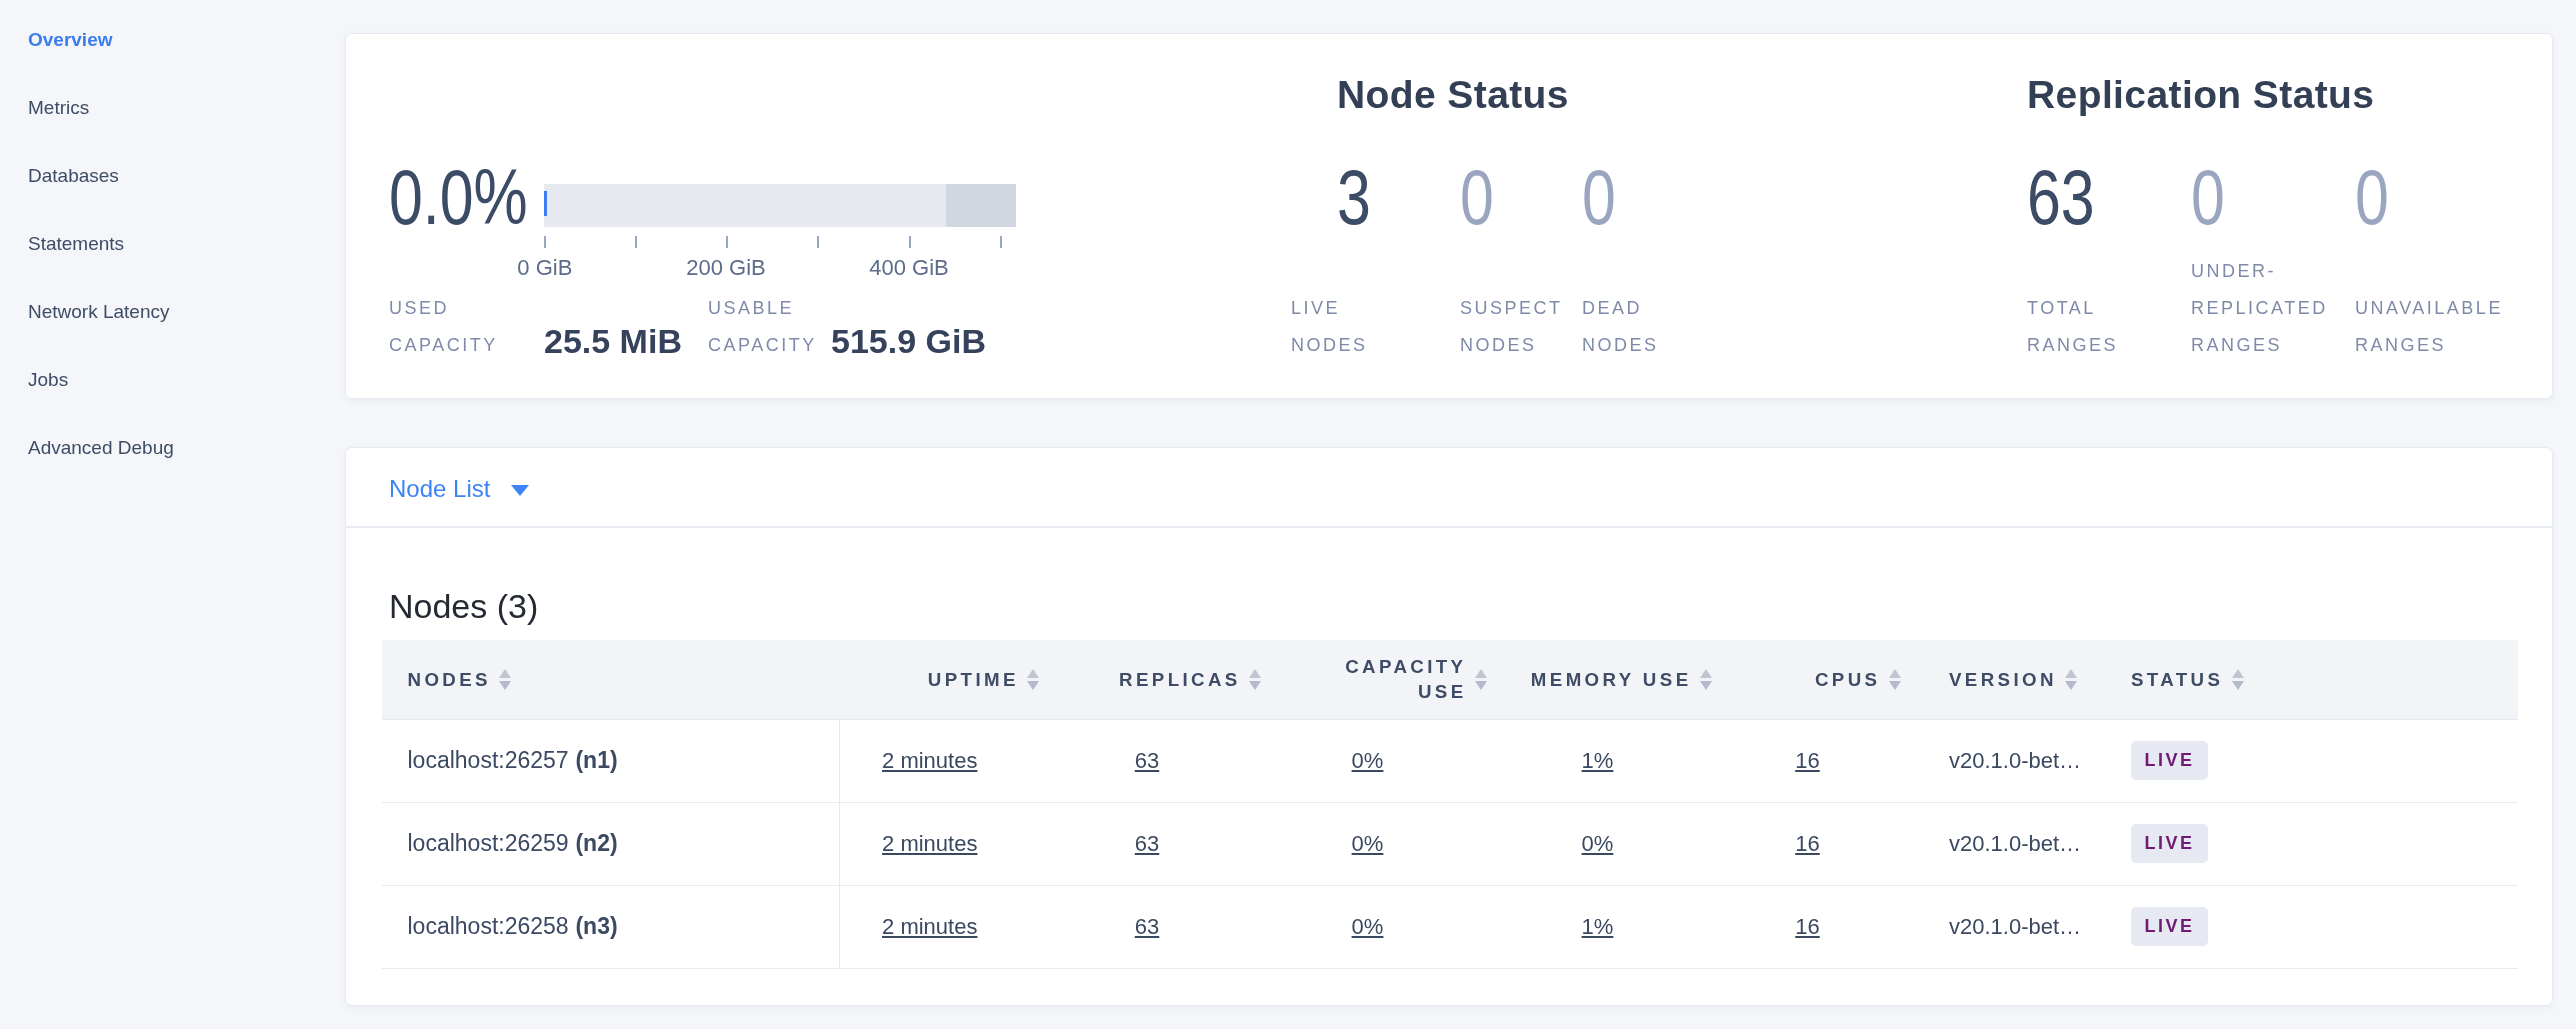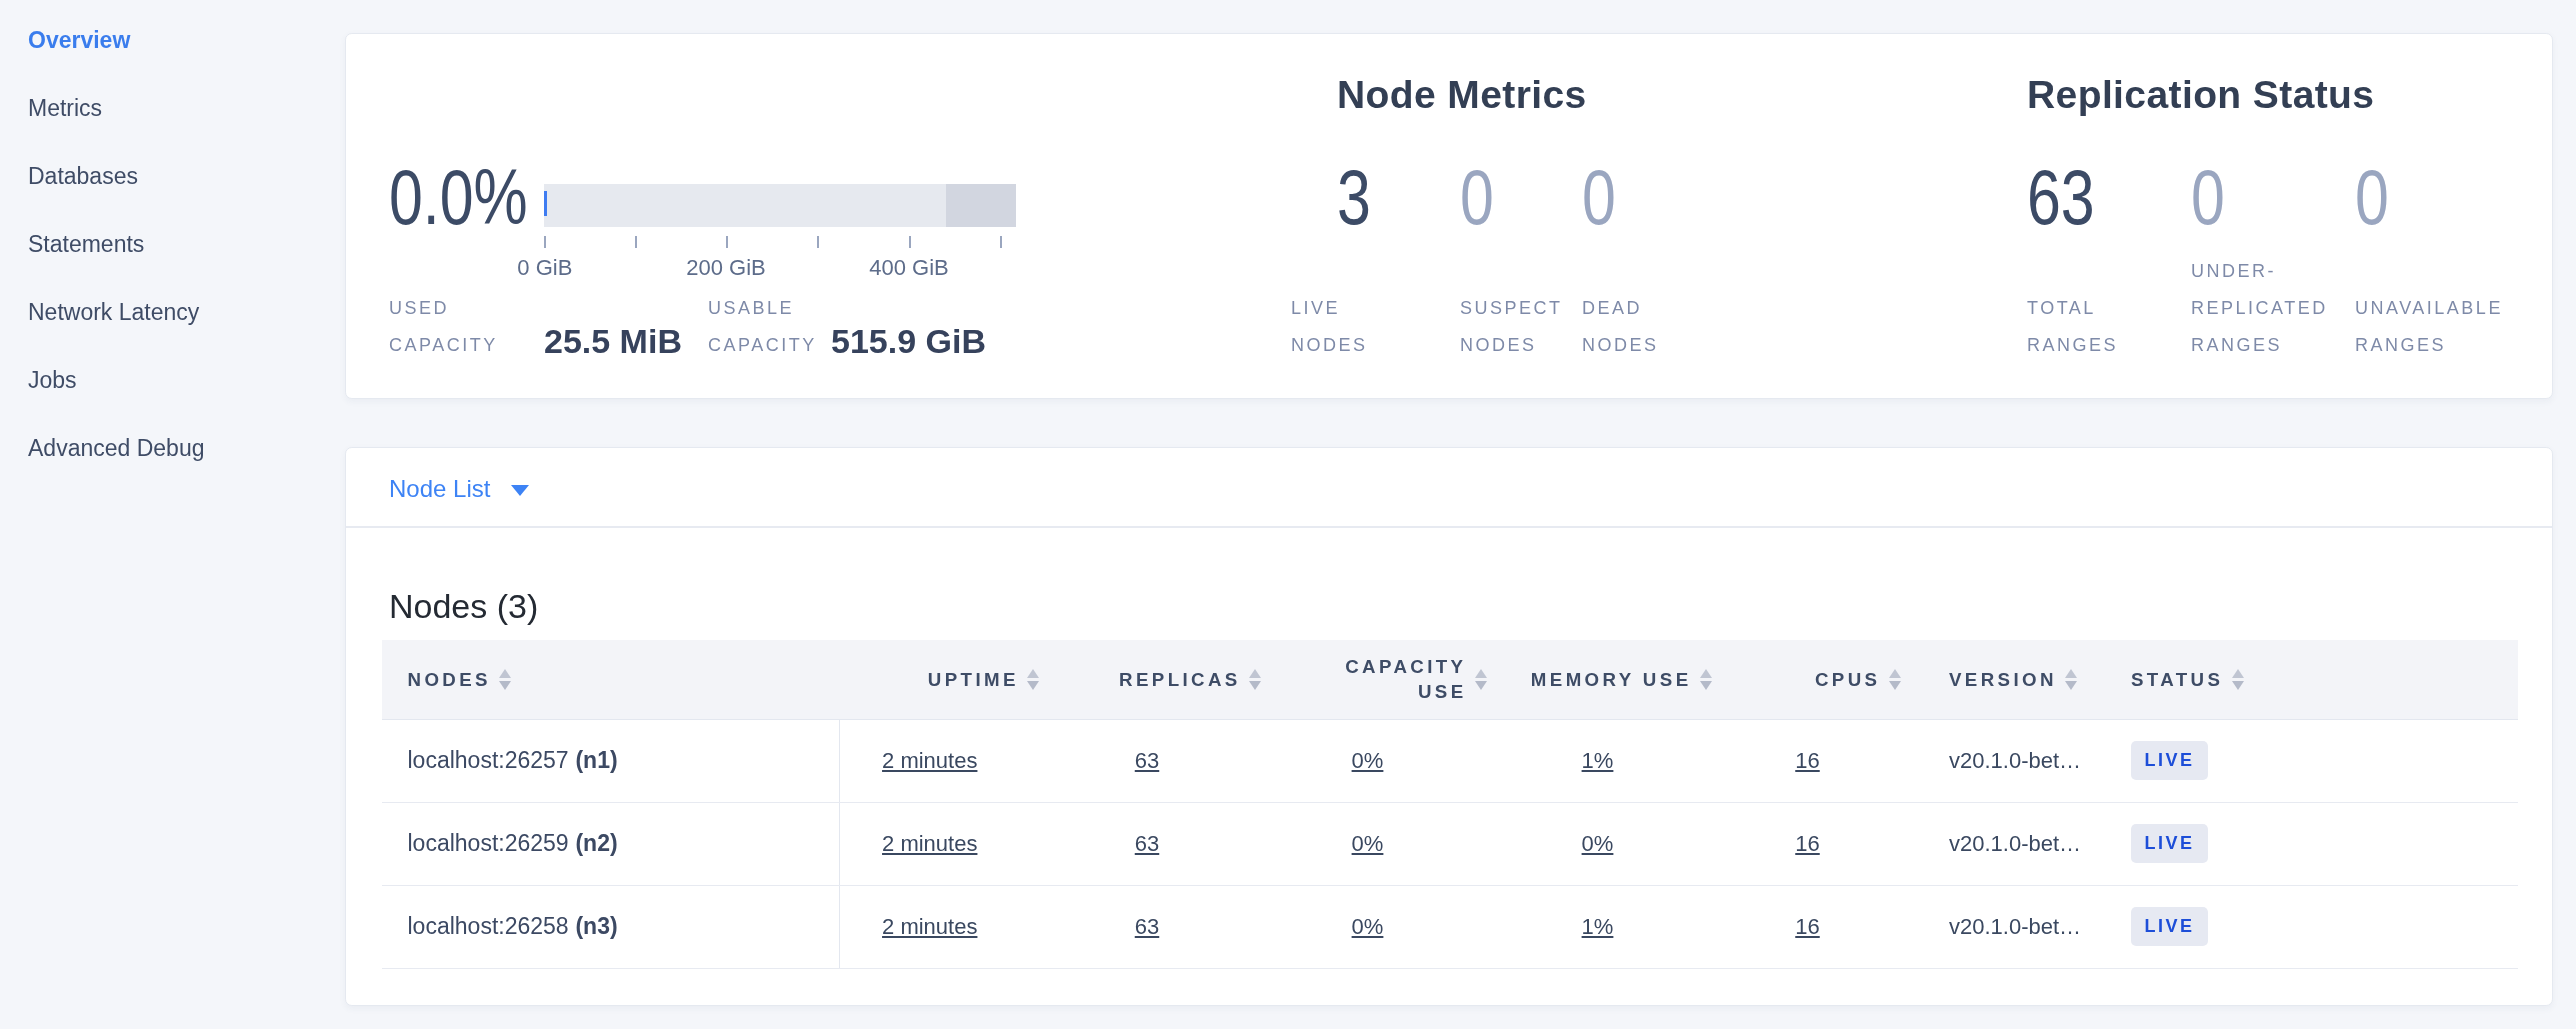--- a/index.html
+++ b/index.html
@@ -8,21 +8,21 @@
     position:relative;
     background:#f4f6fa;
     font-family:"Liberation Sans", sans-serif;
     color:#3a4860;
     overflow:hidden;
   }
 
   
   .sidebar { position:absolute; left:28px; top:23px; width:306px; }
   .nav-item {
-    font-size:23px; line-height:34px; margin-bottom:34px;
+    font-size:19px; line-height:34px; margin-bottom:34px;
     color:#3f4c66; cursor:pointer; white-space:nowrap;
   }
   .nav-item.active { color:#3a7ded; font-weight:bold; }
 
   
   .card {
     position:absolute; left:345px; width:2208px;
     background:#ffffff; border:1.7px solid #e5e9f0; border-radius:6.8px;
     box-shadow:0 2.5px 6.8px rgba(56,76,108,0.05);
   }
@@ -111,21 +111,21 @@
   th.c-uptime   { padding-right:12.7px; } td.c-uptime   { padding-right:32px; }
   th.c-replicas { padding-right:6.8px;  } td.c-replicas { padding-right:26px; }
   th.c-capacity { padding-right:16px; } td.c-capacity { padding-right:36px; }
   th.c-memory   { padding-right:22px; } td.c-memory   { padding-right:42px; }
   th.c-cpus     { padding-right:16px; } td.c-cpus     { padding-right:36px; }
   th.c-version, td.c-version { text-align:left; padding-left:32px; }
   th.c-status,  td.c-status  { text-align:left; padding-left:34px; }
   td.c-version { white-space:nowrap; overflow:hidden; }
 
   .badge {
-    display:inline-block; background:#e6e9f2; color:#1d4ed8;
+    display:inline-block; background:#e6e9f2; color:#701a75;
     font-size:18px; font-weight:bold; letter-spacing:2.5px;
     padding:9.3px 13.6px; border-radius:5.1px; line-height:21px;
   }
 
   
   .sec-cap  { left:43px; }
   .sec-node { left:991px; }
   .sec-repl { left:1681px; }
 </style>
 </head>
@@ -159,21 +159,21 @@
     <span class="tick-label" style="left:0.8px">0 GiB</span>
     <span class="tick-label" style="left:182px">200 GiB</span>
     <span class="tick-label" style="left:365px">400 GiB</span>
   </div>
 
   <div class="stat-label" style="left:43px;  width:153px">USED CAPACITY</div>
   <div class="stat-value" style="left:198px">25.5 MiB</div>
   <div class="stat-label" style="left:362px; width:153px">USABLE CAPACITY</div>
   <div class="stat-value" style="left:485px">515.9 GiB</div>
 
-  <h2 class="card-title sec-node">Node Metrics</h2>
+  <h2 class="card-title sec-node">Node Status</h2>
   <div class="big-number sec-node">3</div>
   <div class="big-number dim" style="left:1114px">0</div>
   <div class="big-number dim" style="left:1236px">0</div>
   <div class="stat-label" style="left:945px; width:110px">LIVE NODES</div>
   <div class="stat-label" style="left:1114px; width:127px">SUSPECT NODES</div>
   <div class="stat-label" style="left:1236px; width:110px">DEAD NODES</div>
 
   <h2 class="card-title sec-repl">Replication Status</h2>
   <div class="big-number sec-repl">63</div>
   <div class="big-number dim" style="left:1845px">0</div>

